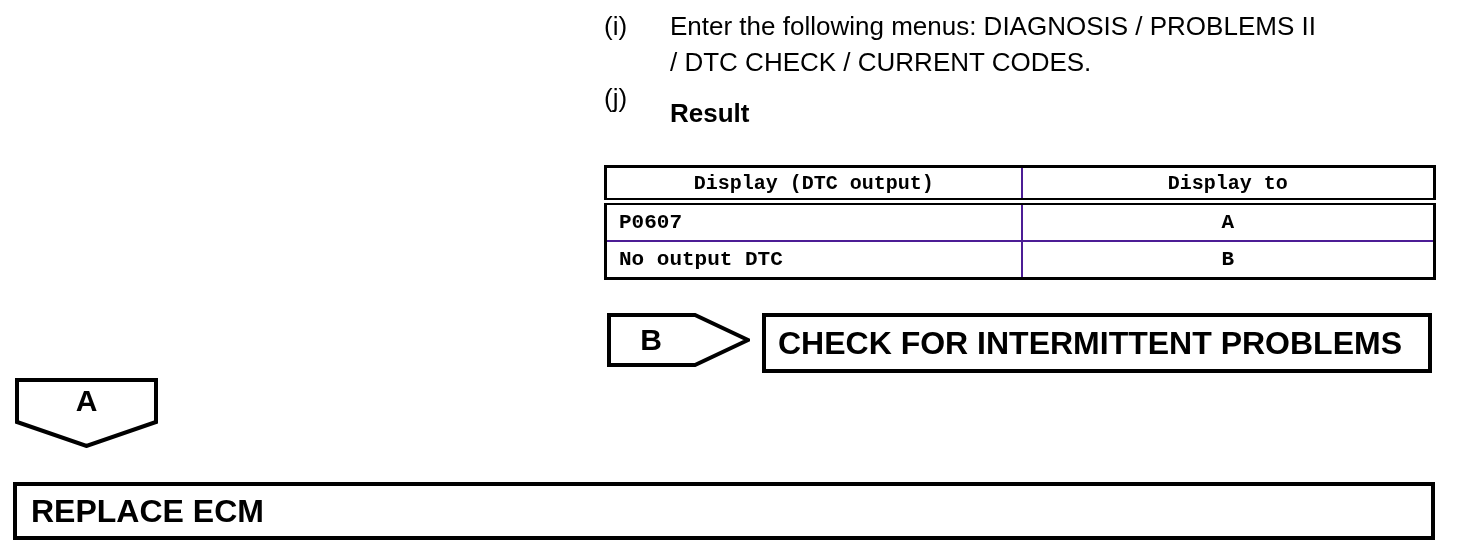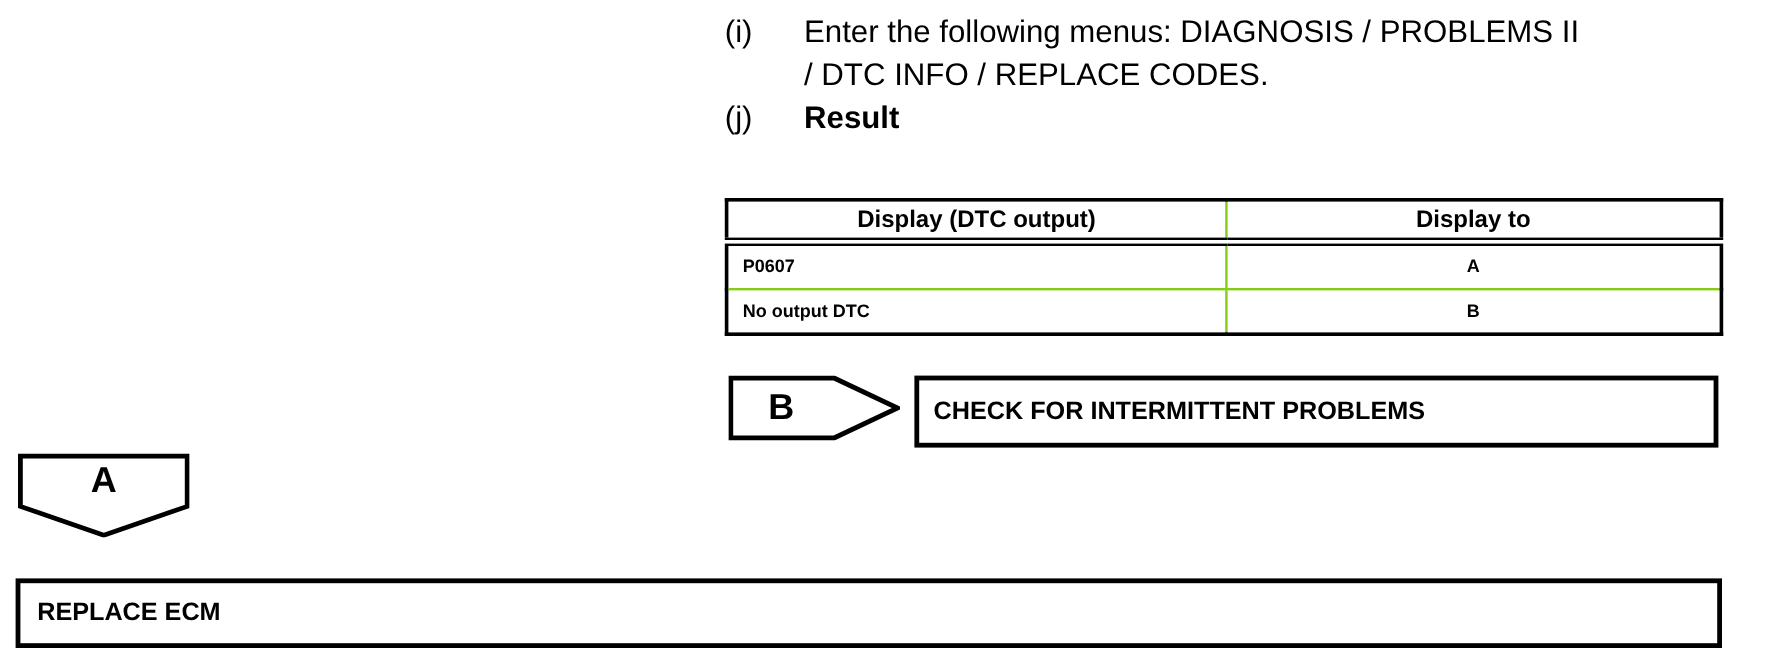--- a/index.html
+++ b/index.html
@@ -19,45 +19,46 @@
     left: 604px;
     top: 8px;
     font-size: 26px;
     line-height: 36px;
     white-space: nowrap;
   }
   .instr-item { display: flex; }
   .instr-marker { flex: none; width: 66px; }
   .instr-text { flex: none; }
   .instr-line { display: block; }
-  .result-label { font-weight: bold; }
+  .result-label { font-weight: bold; margin-top: 15px; }
 
   
   .result-table {
     position: absolute;
     left: 604px;
     top: 165px;
     width: 829px;
     border-collapse: collapse;
     table-layout: fixed;
     border: 3px solid #000;
   }
   .result-table th, .result-table td {
-    border: 2px solid #84cc16;
+    border: 2px solid #4c1d95;
     font-weight: bold;
     vertical-align: middle;
     padding: 0;
+    font-family: Liberation Mono, monospace;
   }
   .result-table th {
     font-size: 20px;
     height: 30px;
     text-align: center;
     border-bottom: 7px double #000;
   }
-  .result-table td { font-size: 15px; height: 35px; }
+  .result-table td { font-size: 21px; height: 35px; }
   .cell-display { text-align: left; padding-left: 12px !important; }
   .cell-proceed { text-align: center; }
   .col-display { width: 416px; }
   .col-proceed { width: 413px; }
 
   
   .connector { position: absolute; }
   .connector-b { left: 607px; top: 313px; width: 143px; height: 54px; }
   .connector-a { left: 15px;  top: 378px; width: 143px; height: 70px; }
   .connector svg { display: block; }
@@ -74,38 +75,38 @@
 
   
   .action-box {
     position: absolute;
     box-sizing: border-box;
     border: 4px solid #000;
     background: #fff;
     display: flex;
     align-items: center;
     font-weight: bold;
-    font-size: 21px;
+    font-size: 32px;
     white-space: nowrap;
     text-align: right;
   }
   .action-check   { left: 762px; top: 313px; width: 670px;  height: 60px; padding-left: 12px; }
   .action-replace { left: 13px;  top: 482px; width: 1422px; height: 58px; padding-left: 14px; }
 </style>
 </head>
 <body>
 
 <div class="page">
 
   <div class="instructions">
     <div class="instr-item">
       <span class="instr-marker">(i)</span>
       <span class="instr-text">
         <span class="instr-line">Enter the following menus: DIAGNOSIS / PROBLEMS II</span>
-        <span class="instr-line">/ DTC INFO / REPLACE CODES.</span>
+        <span class="instr-line">/ DTC CHECK / CURRENT CODES.</span>
       </span>
     </div>
     <div class="instr-item">
       <span class="instr-marker">(j)</span>
       <span class="instr-text">
         <span class="instr-line result-label">Result</span>
       </span>
     </div>
   </div>
 

